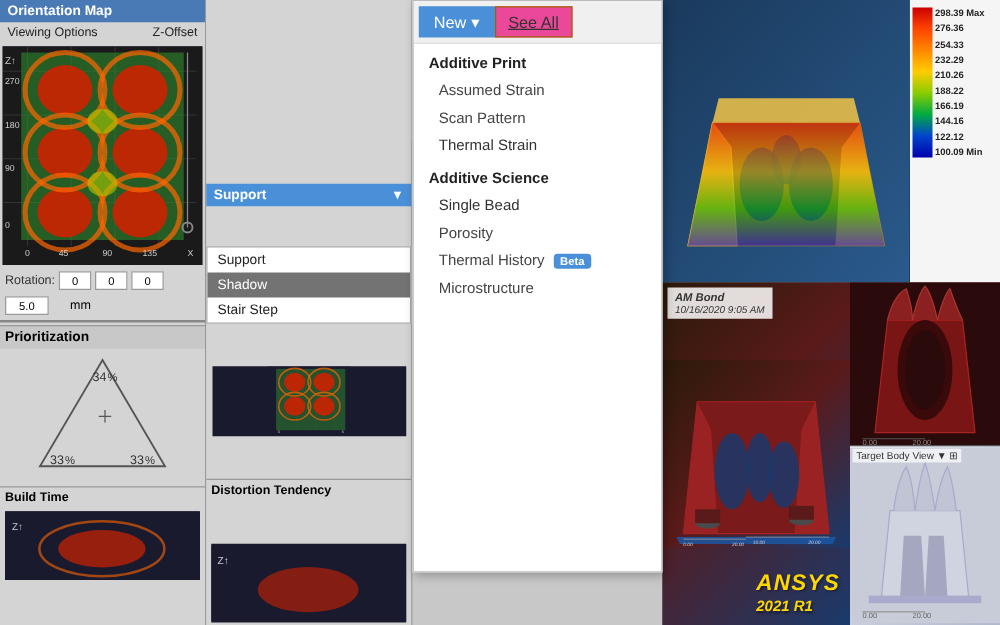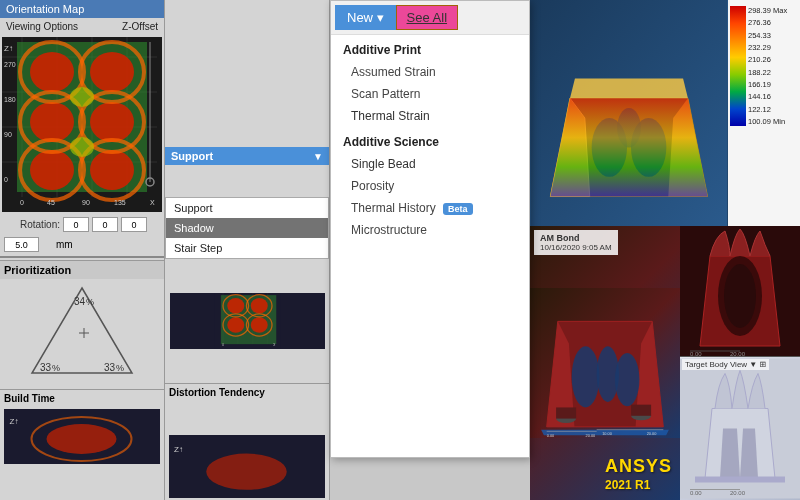--- a/index.html
+++ b/index.html
@@ -20,42 +20,42 @@
       background: #d4d4d4;
       border-right: 1px solid #999;
       display: flex;
       flex-direction: column;
     }
     .orientation-map-header {
       background: #4a7ab5;
       color: white;
       font-size: 11px;
       padding: 3px 6px;
-      font-weight: normal;
+      font-weight: bold;
     }
     .viewing-options-row {
       display: flex;
       justify-content: space-between;
       padding: 3px 6px;
       font-size: 10px;
       color: #222;
       background: #d4d4d4;
     }
     .orientation-canvas {
       width: 160px;
       height: 175px;
       background: #1a1a2e;
       margin: 2px auto;
       position: relative;
       overflow: hidden;
     }
     .rotation-row {
       display: flex;
       align-items: center;
-      padding: 3px 20px;
+      padding: 3px 4px;
       font-size: 10px;
       gap: 3px;
     }
     .rotation-row input {
       width: 28px;
       height: 16px;
       font-size: 10px;
       border: 1px solid #999;
       background: white;
       text-align: center;
@@ -219,38 +219,40 @@
       flex: 1;
       height: 500px;
       display: flex;
       flex-direction: column;
       background: #888;
     }
     .right-top {
       height: 230px;
       display: flex;
       gap: 0;
+      font-weight: bold;
     }
     .main-3d-view {
       flex: 1;
       background: linear-gradient(135deg, #1a3a5c 0%, #2a5a8c 50%, #1a3a5c 100%);
       position: relative;
       overflow: hidden;
     }
 
     .right-bottom {
       flex: 1;
       display: flex;
       background: #555;
       position: relative;
     }
     .main-bottom-3d {
       flex: 1;
       background: linear-gradient(135deg, #2a1a0a 0%, #5a1a1a 40%, #1a3a6c 100%);
       position: relative;
+      font-style: italic;
     }
     .bottom-right-panels {
       width: 120px;
       display: flex;
       flex-direction: column;
       gap: 1px;
     }
     .small-3d-top {
       height: 130px;
       background: linear-gradient(135deg, #3a0a0a 0%, #8b1a1a 100%);

